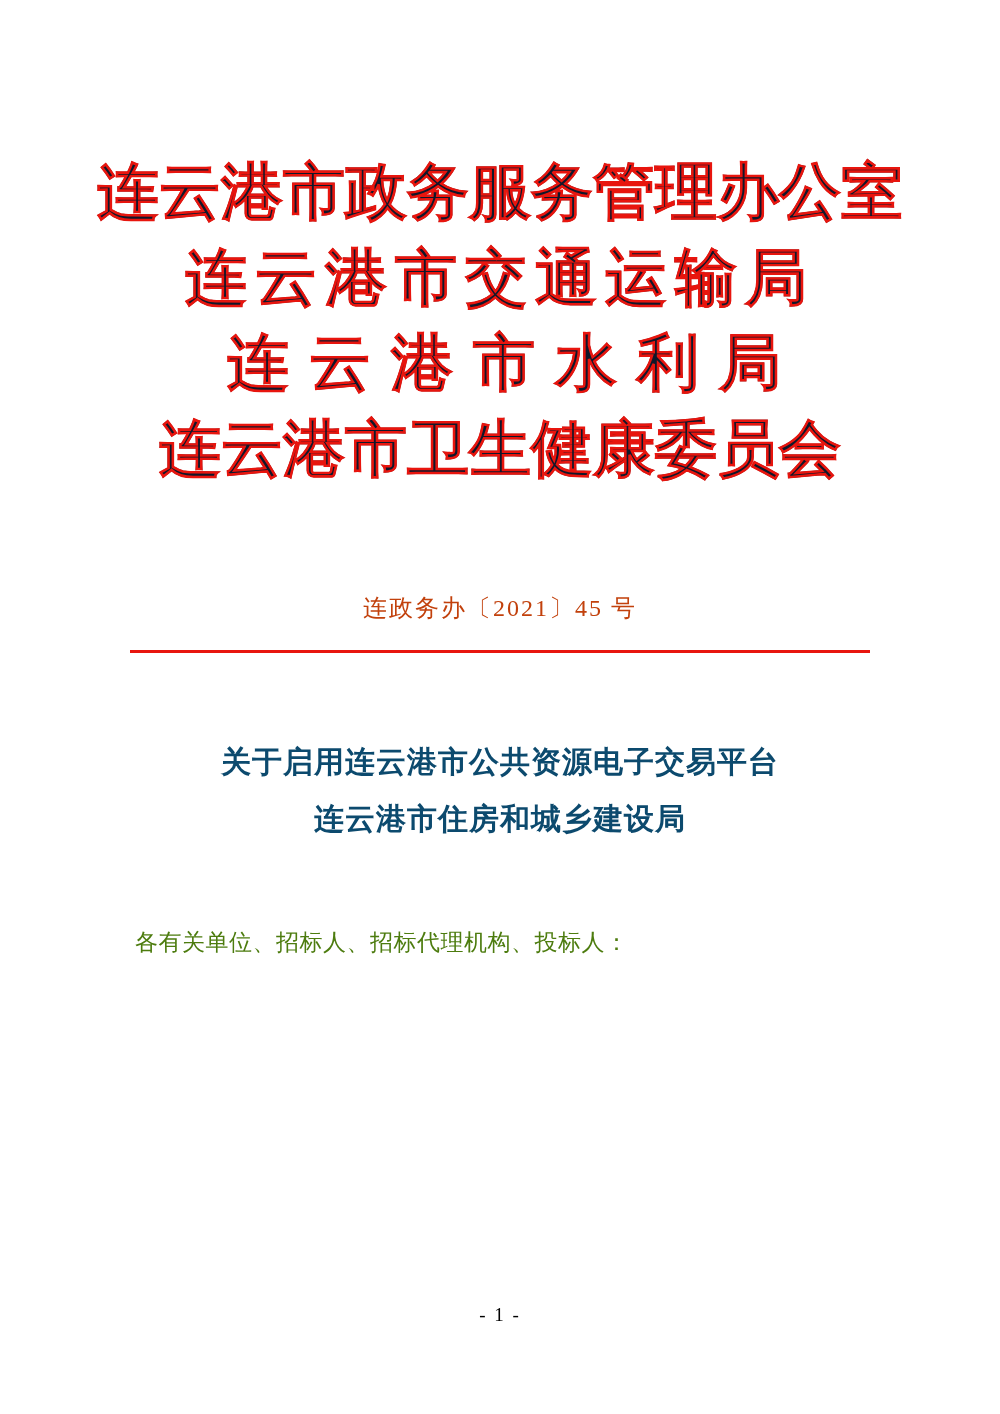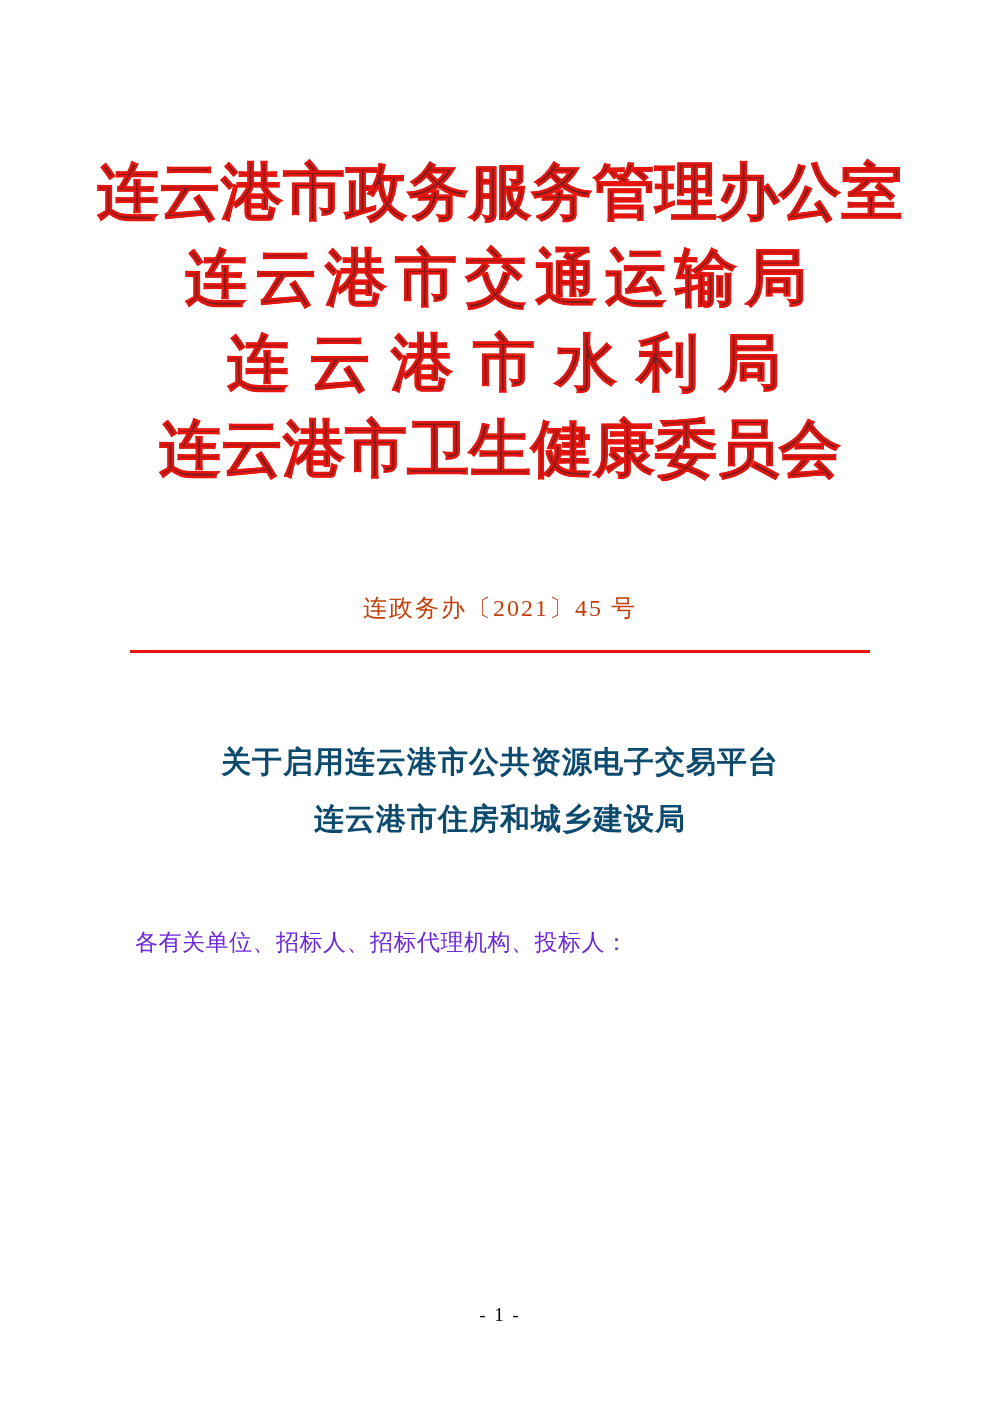--- a/index.html
+++ b/index.html
@@ -20,21 +20,21 @@
     width: 1000px;
     height: 1414px;
     background: #fff;
     box-sizing: border-box;
   }
   .letterhead {
     padding-top: 150px;
     text-align: center;
   }
   .lh-line {
-    color: #7f1d1d;
+    color: #0f172a;
     font-weight: bold;
     font-family: "Liberation Serif", "DejaVu Serif", serif;
     font-size: 62px;
     line-height: 1.38;
     letter-spacing: 0px;
     white-space: nowrap;
     text-align: center;
     -webkit-text-stroke: 0.6px #e8150e;
   }
   .lh-line.sp1 { letter-spacing: 8px; padding-left: 0; }
@@ -60,21 +60,21 @@
     font-weight: bold;
     line-height: 1.9;
     letter-spacing: 1px;
     color: #0c4a6e;
   }
   .body-block {
     margin-top: 72px;
     padding: 0 135px;
     font-size: 23px;
     line-height: 2.1;
-    color: #6d28d9;
+    color: #4d7c0f;
   }
   .salutation {
     text-align: left;
     letter-spacing: 0.5px;
   }
   .para {
     text-indent: 2em;
     letter-spacing: 0.5px;
   }
   .pagenum {

